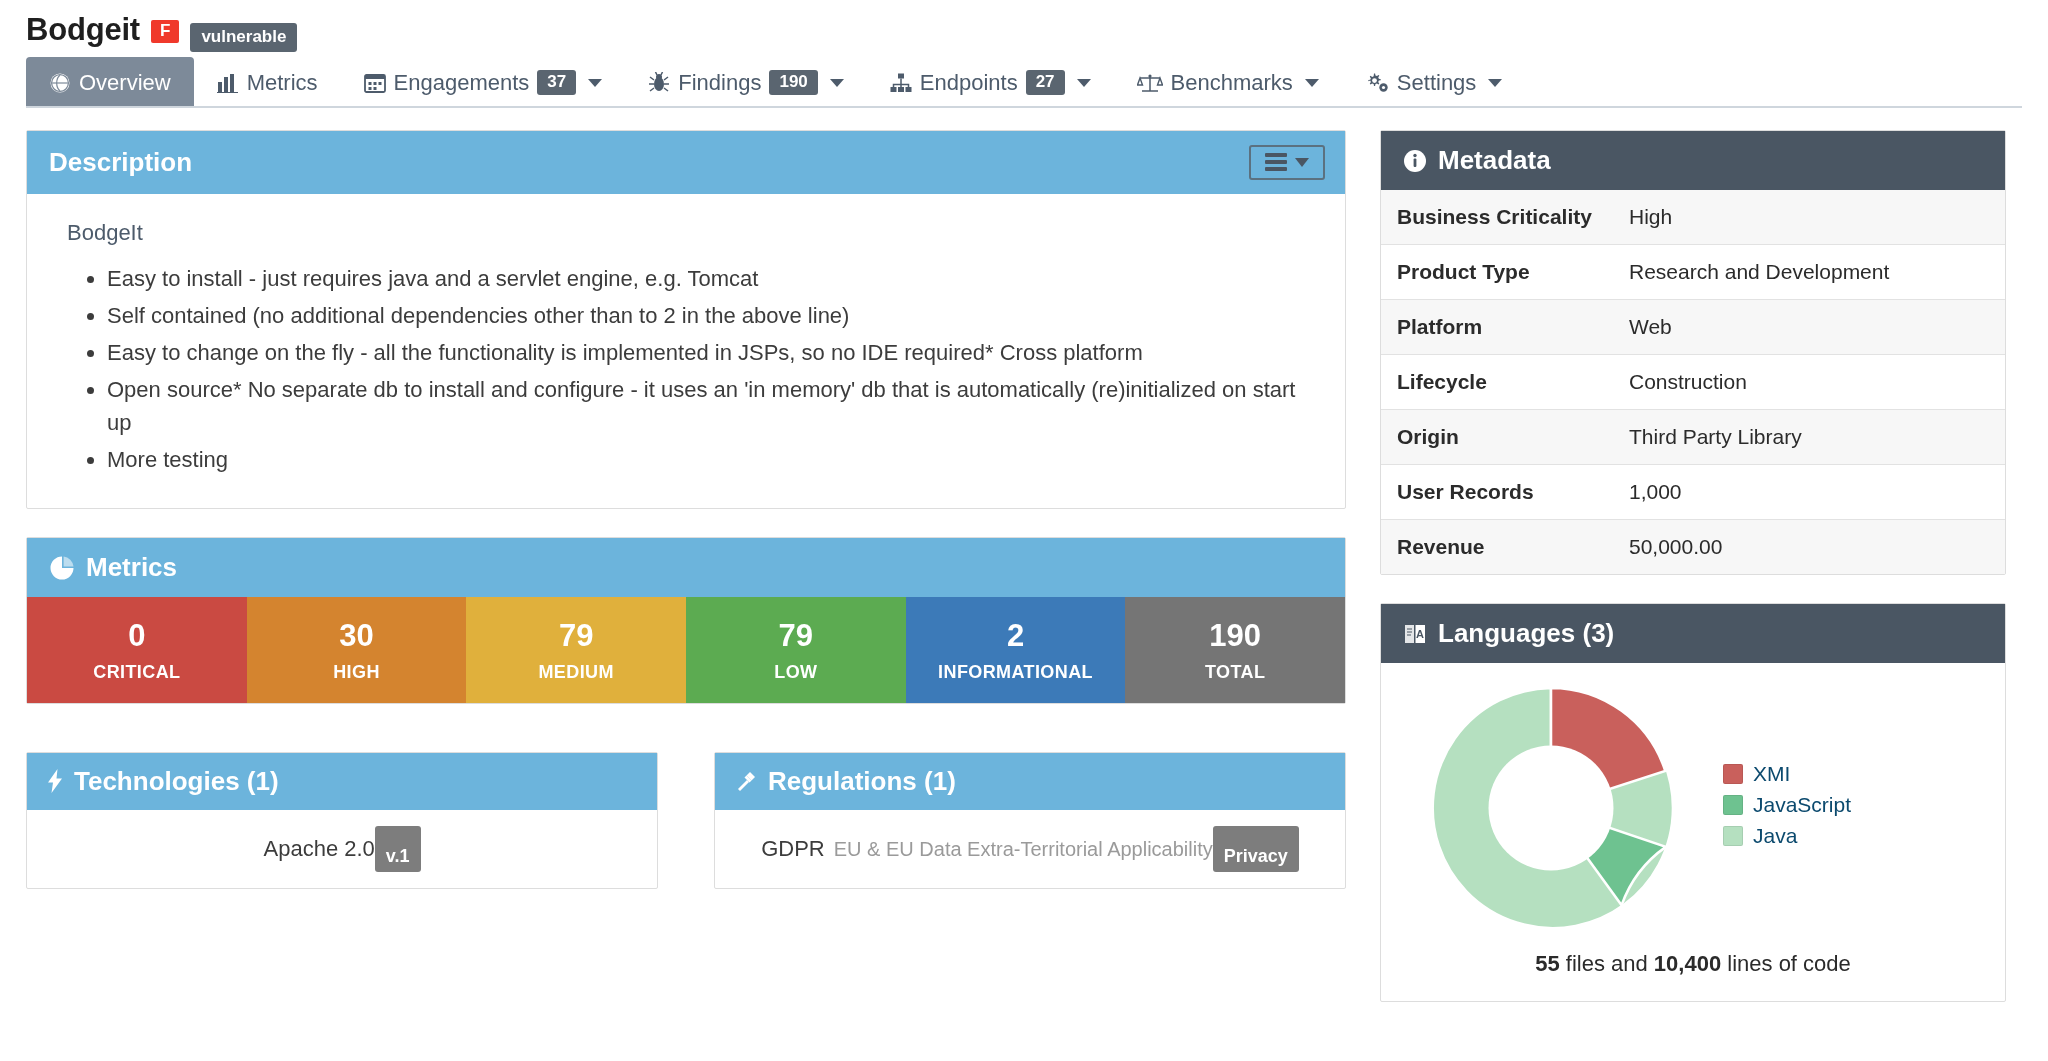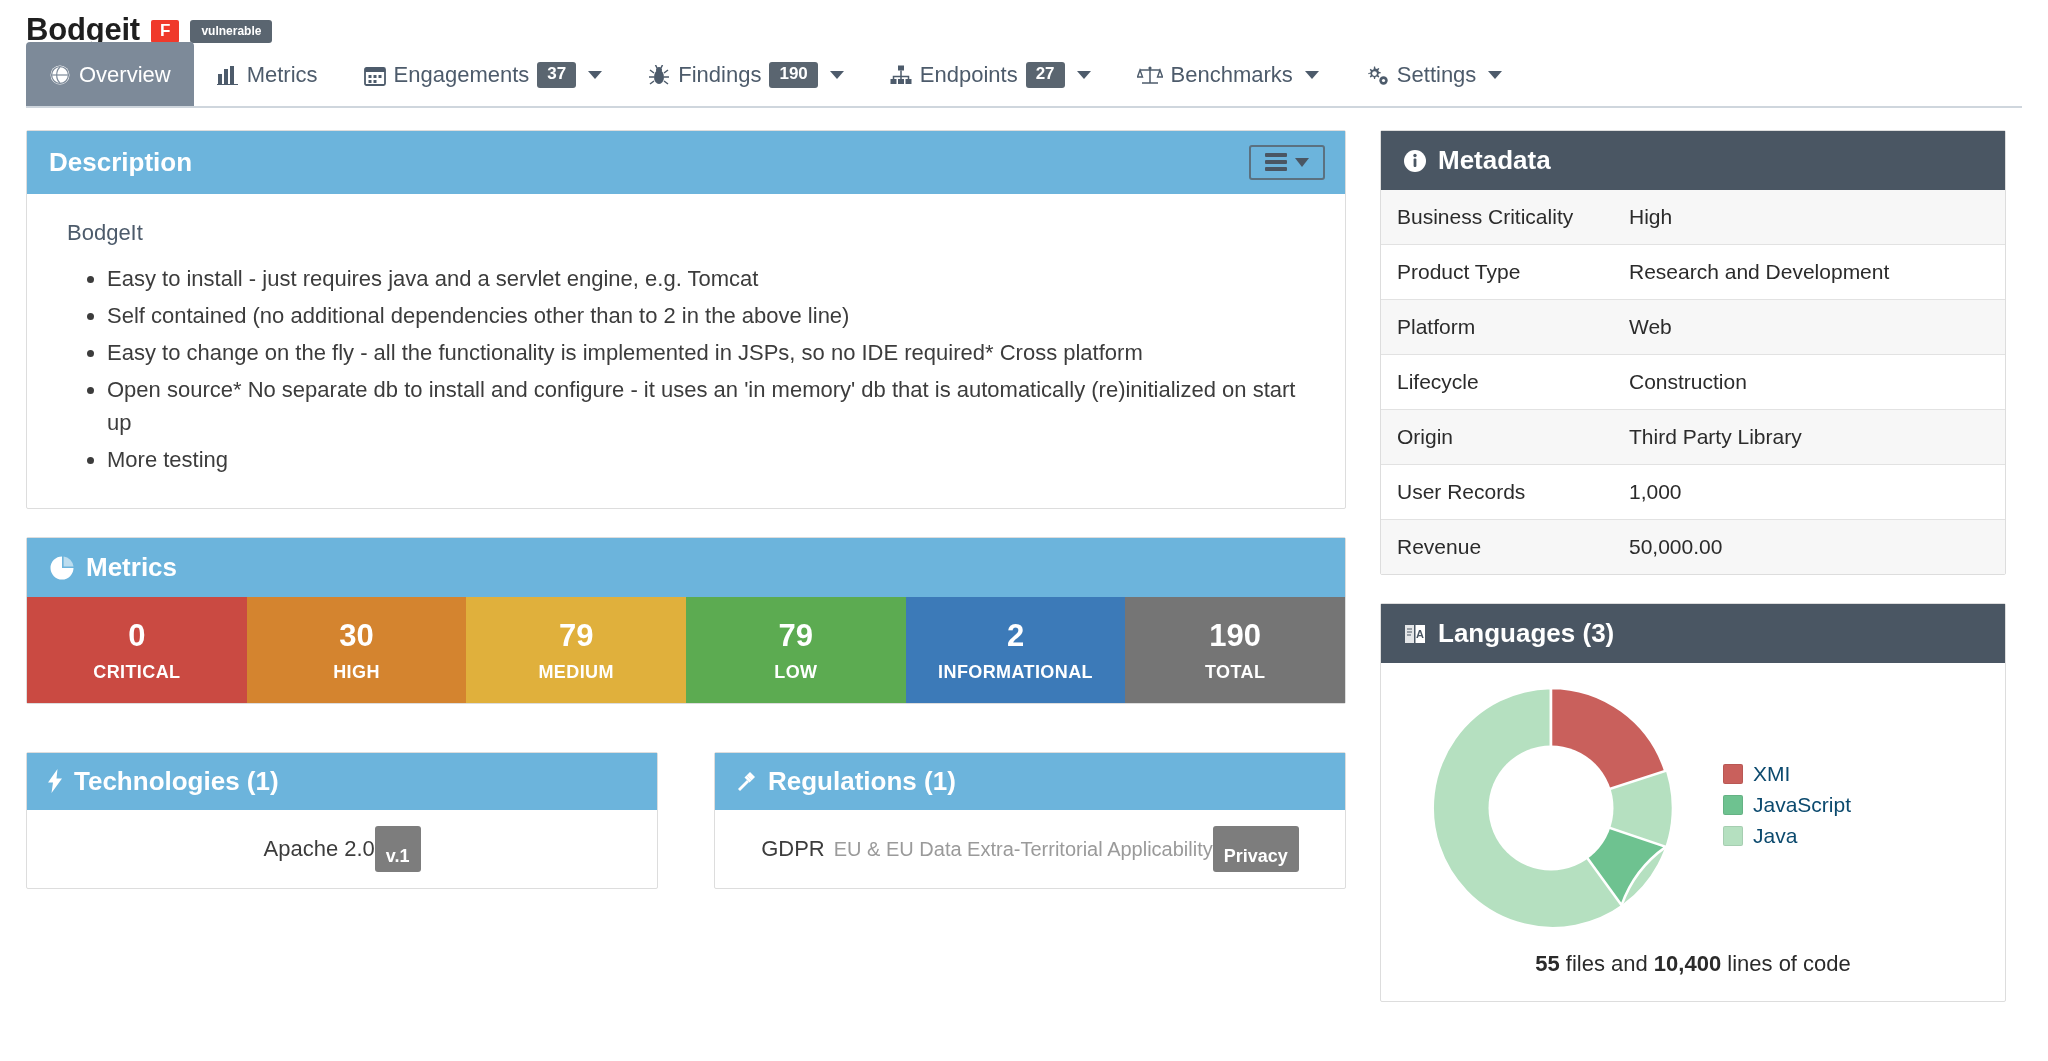--- a/index.html
+++ b/index.html
@@ -23,35 +23,35 @@
     letter-spacing: -0.2px; line-height: 1;
   }
   .grade-badge {
     background: #f0392b; color: #fff;
     font-size: 17px; font-weight: bold;
     padding: 2px 9px 3px 9px; border-radius: 2px;
     line-height: 1.1; position: relative; top: 2px;
   }
   .tag-badge {
     background: #5a6570; color: #fff;
-    font-size: 12px; font-weight: bold;
+    font-size: 17px; font-weight: bold;
     padding: 5px 11px 6px 11px; border-radius: 3px;
-    line-height: 1.05; position: relative; top: 2px;
+    line-height: 1.05; position: relative; top: 8px;
   }
 
   
   .nav-tabs {
     margin: 14px 26px 0 26px;
     border-bottom: 2px solid #cfd6dd;
     display: flex; align-items: flex-end;
     height: 49px;
   }
   .nav-tab {
     display: flex; align-items: center; gap: 8px;
-    height: 64px; padding: 12px 21px;
+    height: 49px; padding: 12px 21px;
     font-size: 22px; color: #4d5b6b;
     cursor: pointer; white-space: nowrap;
     border: 2px solid transparent; border-bottom: none;
     position: relative;
     margin-top: 28px;
   }
   .nav-tab.active {
     background: #7d8a99; color: #fff;
     border-radius: 4px 4px 0 0;
   }
@@ -156,21 +156,21 @@
 
   
   .meta-table { width: 100%; border-collapse: collapse; }
   .meta-table tr { border-bottom: 1px solid #e2e2e2; }
   .meta-table tr:last-child { border-bottom: none; }
   .meta-table tr:nth-child(odd) { background: #f7f7f7; }
   .meta-table td {
     padding: 15px 16px; font-size: 21px; color: #2b2b2b;
     vertical-align: middle;
   }
-  .meta-table td.k { font-weight: normal; width: 232px; }
+  .meta-table td.k { font-weight: bold; width: 232px; }
 
   
   .lang-body { padding: 18px 20px 24px 20px; }
   .lang-chart-row { display: flex; align-items: center; }
   .donut-wrap { flex: 0 0 300px; display: flex; justify-content: center; }
   .legend { flex: 1 1 auto; padding-left: 22px; }
   .legend-item {
     display: flex; align-items: center; gap: 10px;
     font-size: 21px; color: #0c4a6e; margin-bottom: 7px;
   }

